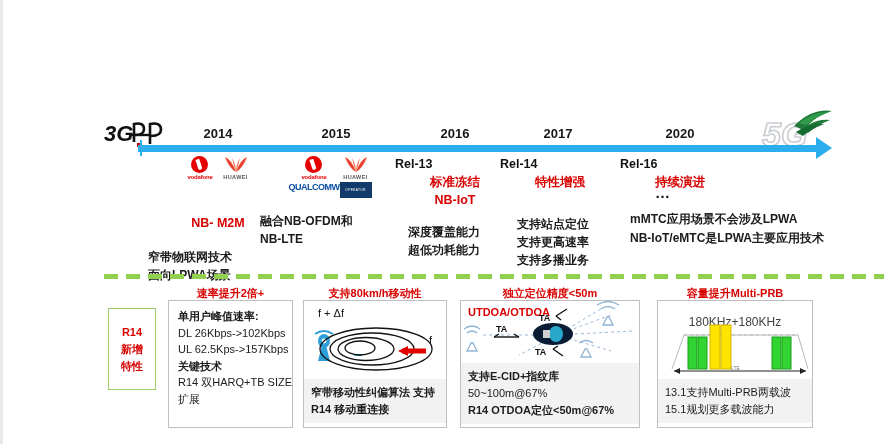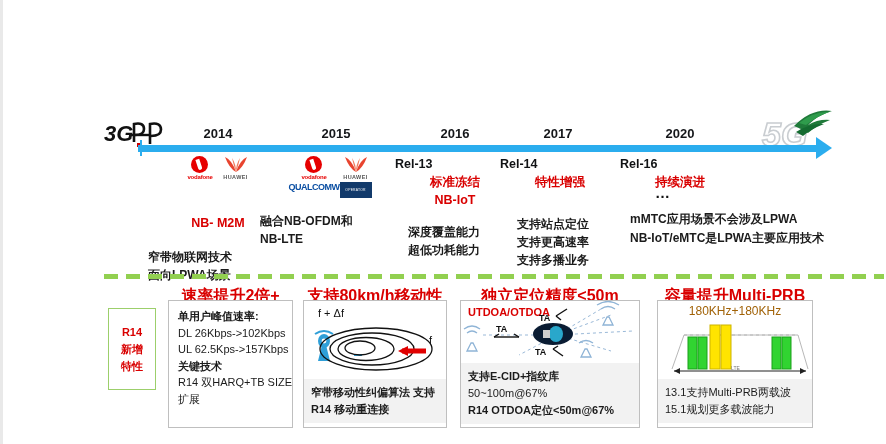--- a/index.html
+++ b/index.html
@@ -74,21 +74,21 @@
   .bluebox span{font-size:3.4px;color:#fff;letter-spacing:.2px;}
 
   
   .divider{
     position:absolute;left:104px;top:274px;width:780px;height:5px;
     background:repeating-linear-gradient(to right,#92d050 0 14px,transparent 14px 22px);
   }
 
   
   .panels{position:absolute;left:0;top:286px;width:886px;height:158px;}
-  .ptitle{position:absolute;font-size:16px;font-weight:bold;color:#d90000;text-align:center;}
+  .ptitle{position:absolute;font-size:11px;font-weight:bold;color:#d90000;text-align:center;}
   .pbox{
     position:absolute;background:#fff;border:1px solid #bfbfbf;
     box-sizing:border-box;overflow:hidden;
   }
   .pbox .art{position:relative;width:100%;background:#fff;}
   .pbox .cap{background:#f2f2f2;padding:5px 7px;box-sizing:border-box;}
   .cap-l{font-size:11px;color:#1b1b1b;line-height:17px;}
   .cap-l.b{font-weight:bold;}
 
   .r14box{
@@ -102,21 +102,21 @@
   .b1 .l{font-size:11px;color:#1b1b1b;line-height:16.5px;white-space:nowrap;}
   .b1 .l.b{font-weight:bold;}
 
   .b2{left:303px;top:14px;width:144px;height:128px;}
   .b3{left:460px;top:14px;width:180px;height:128px;}
   .b4{left:657px;top:14px;width:156px;height:128px;}
 
   .utdoa-t{position:absolute;left:7px;top:5px;font-size:11px;font-weight:bold;color:#d90000;}
   .fdf{position:absolute;left:14px;top:6px;font-size:11px;color:#111;}
   .fmark{position:absolute;right:14px;top:33px;font-size:11px;color:#111;}
-  .prb-t{position:absolute;width:100%;top:3px;text-align:center;font-size:12px;color:#a16207;}
+  .prb-t{position:absolute;width:100%;top:14px;text-align:center;font-size:12px;color:#404040;}
 </style>
 </head>
 <body>
 
 <div class="slide">
   <div class="left-edge"></div>
 
 
   <div class="tl-wrap">
 

